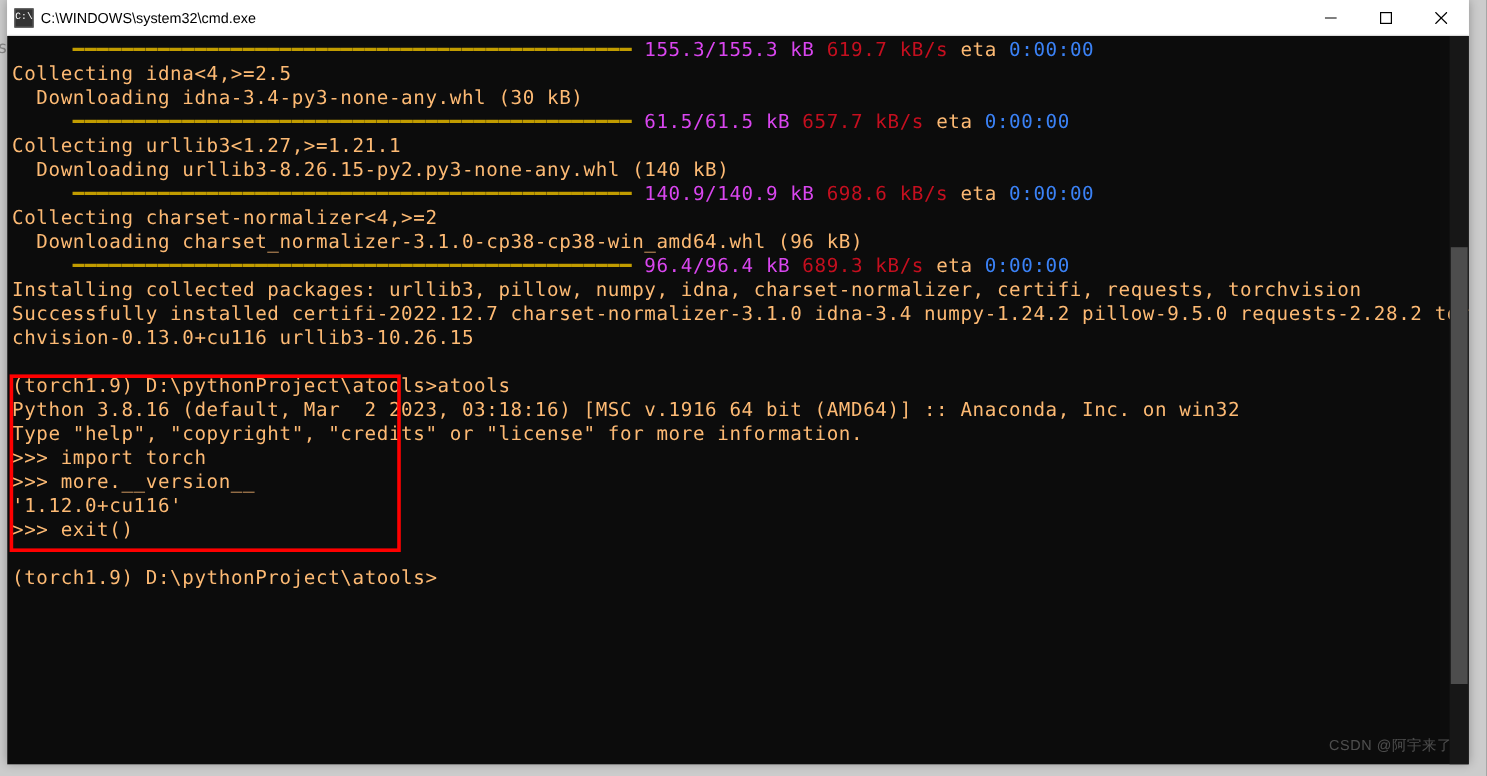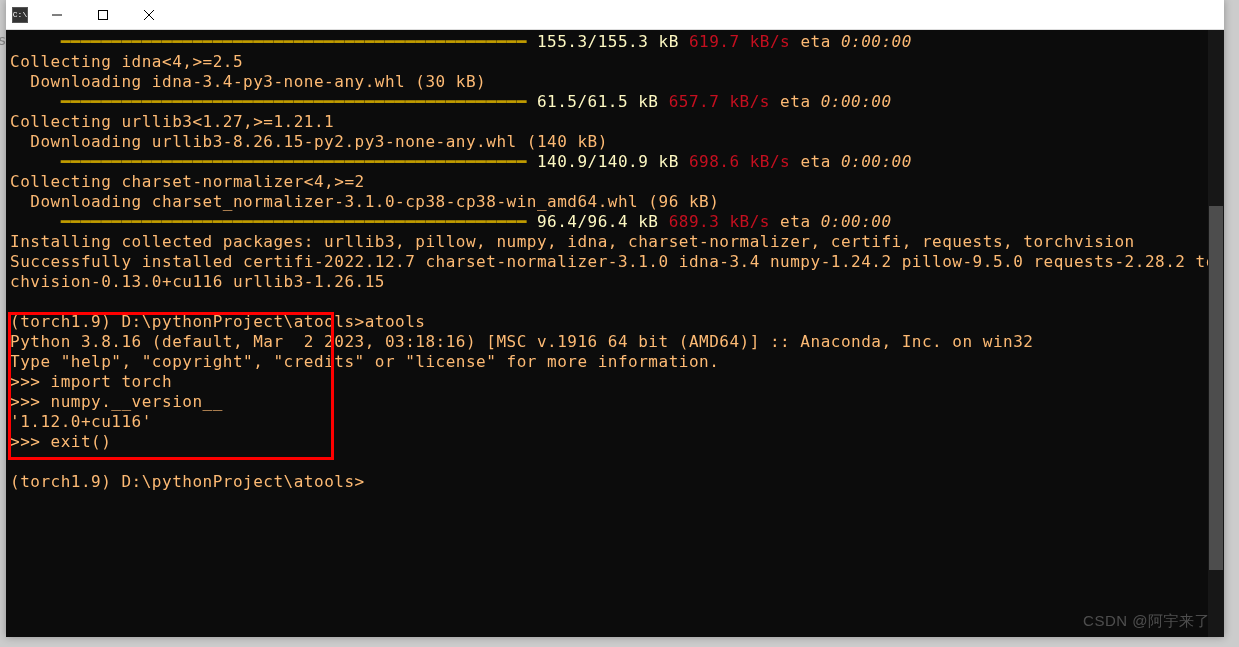--- a/index.html
+++ b/index.html
@@ -70,23 +70,23 @@
     font-size: 16px;
     line-height: 20px;
     padding: 2px 4px;
     overflow: hidden;
     position: relative;
     white-space: pre;
     font-family: "NSimSun", "Consolas", monospace;
     letter-spacing: 0.5px;
   }
   .c-yellow { color: #c19c00; }
-  .c-green  { color: #fef9c3; }
+  .c-green  { color: #d946ef; }
   .c-red    { color: #c50f1f; }
-  .c-cyan   { color: #fdba74; font-style: italic; }
+  .c-cyan   { color: #3b82f6; }
   .c-white  { color: #fdba74; }
   .highlight-box {
     position: absolute;
     border: 3px solid #ff0000;
     pointer-events: none;
   }
   .scrollbar {
     position: absolute;
     right: 0;
     top: 0;
@@ -100,21 +100,21 @@
     left: 1px;
     right: 1px;
     height: 60%;
     background: #4d4d4d;
   }
   .watermark {
     position: absolute;
     right: 14px;
     bottom: 6px;
     font-family: "Microsoft YaHei", sans-serif;
-    font-size: 15px;
+    font-size: 12px;
     color: rgba(200,200,200,0.35);
     pointer-events: none;
   }
   .left-chars {
     position: absolute;
     left: -2px;
     top: 30px;
     font-size: 14px;
     color: #888;
     line-height: 20px;
@@ -134,20 +134,21 @@
 c
 
 -
 e
 </div>
 
 <div class="window">
 
   <div class="titlebar">
     <div class="titlebar-icon">C:\</div>
+    <div class="titlebar-title">C:\WINDOWS\system32\cmd.exe</div>
     <div class="titlebar-buttons">
       <div class="titlebar-btn">
         <svg width="10" height="10" viewBox="0 0 10 10">
             <line x1="0" y1="5" x2="10" y2="5" stroke="#000" stroke-width="1"></line>
           </svg>
       </div>
       <div class="titlebar-btn">
         <svg width="10" height="10" viewBox="0 0 10 10">
             <rect x="0.5" y="0.5" width="9" height="9" fill="none" stroke="#000" stroke-width="1"></rect>
           </svg>
@@ -166,27 +167,27 @@
 <span class="c-white">  Downloading idna-3.4-py3-none-any.whl (30 kB)</span>
 <span class="c-yellow">     ━━━━━━━━━━━━━━━━━━━━━━━━━━━━━━━━━━━━━━━━━━━━━━ </span><span class="c-green">61.5/61.5 kB</span> <span class="c-red">657.7 kB/s</span> <span class="c-white">eta</span> <span class="c-cyan">0:00:00</span>
 <span class="c-white">Collecting urllib3&lt;1.27,&gt;=1.21.1</span>
 <span class="c-white">  Downloading urllib3-8.26.15-py2.py3-none-any.whl (140 kB)</span>
 <span class="c-yellow">     ━━━━━━━━━━━━━━━━━━━━━━━━━━━━━━━━━━━━━━━━━━━━━━ </span><span class="c-green">140.9/140.9 kB</span> <span class="c-red">698.6 kB/s</span> <span class="c-white">eta</span> <span class="c-cyan">0:00:00</span>
 <span class="c-white">Collecting charset-normalizer&lt;4,&gt;=2</span>
 <span class="c-white">  Downloading charset_normalizer-3.1.0-cp38-cp38-win_amd64.whl (96 kB)</span>
 <span class="c-yellow">     ━━━━━━━━━━━━━━━━━━━━━━━━━━━━━━━━━━━━━━━━━━━━━━ </span><span class="c-green">96.4/96.4 kB</span> <span class="c-red">689.3 kB/s</span> <span class="c-white">eta</span> <span class="c-cyan">0:00:00</span>
 <span class="c-white">Installing collected packages: urllib3, pillow, numpy, idna, charset-normalizer, certifi, requests, torchvision</span>
 <span class="c-white">Successfully installed certifi-2022.12.7 charset-normalizer-3.1.0 idna-3.4 numpy-1.24.2 pillow-9.5.0 requests-2.28.2 tor</span>
-<span class="c-white">chvision-0.13.0+cu116 urllib3-1.26.15</span>
+<span class="c-white">chvision-0.13.0+cu116 urllib3-10.26.15</span>
 
 <span class="c-white">(torch1.9) </span><span class="c-white">D:\pythonProject\atools&gt;</span><span class="c-white">atools</span>
 <span class="c-white">Python 3.8.16 (default, Mar  2 2023, 03:18:16) [MSC v.1916 64 bit (AMD64)] :: Anaconda, Inc. on win32</span>
 <span class="c-white">Type "help", "copyright", "credits" or "license" for more information.</span>
 <span class="c-white">&gt;&gt;&gt; </span><span class="c-white">import torch</span>
-<span class="c-white">&gt;&gt;&gt; </span><span class="c-white">numpy.__version__</span>
+<span class="c-white">&gt;&gt;&gt; </span><span class="c-white">more.__version__</span>
 <span class="c-white">'1.12.0+cu116'</span>
 <span class="c-white">&gt;&gt;&gt; </span><span class="c-white">exit()</span>
 
 <span class="c-white">(torch1.9) </span><span class="c-white">D:\pythonProject\atools&gt;</span>
     <div class="highlight-box" style="left:2px; top:282px; width:326px; height:148px;"></div>
 
     <div class="scrollbar">
       <div class="scrollbar-thumb"></div>
     </div>
 

